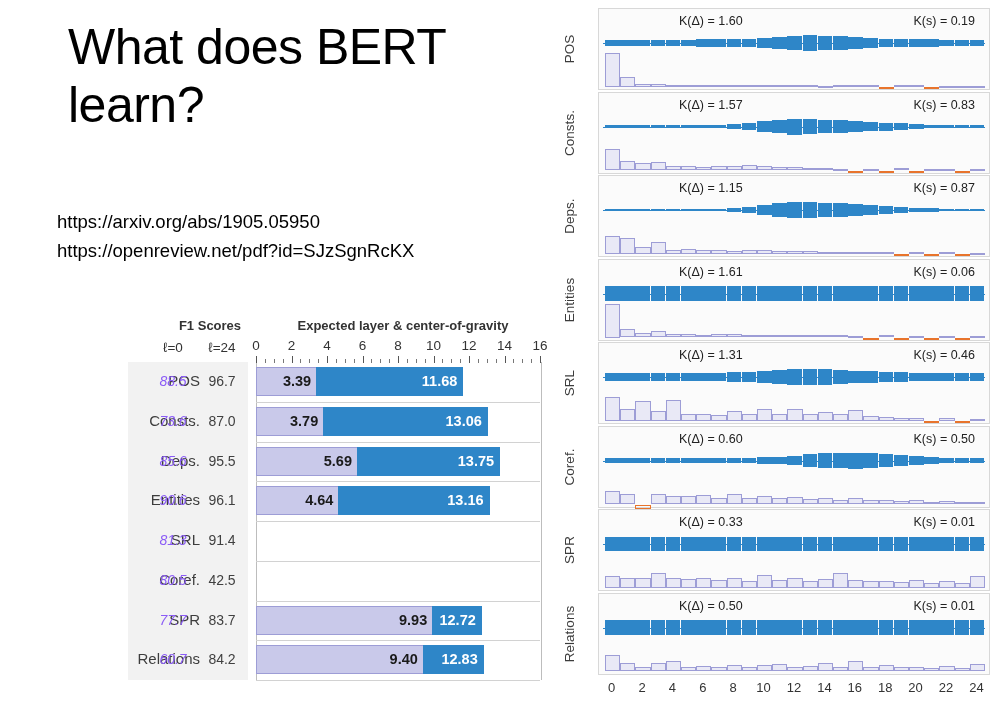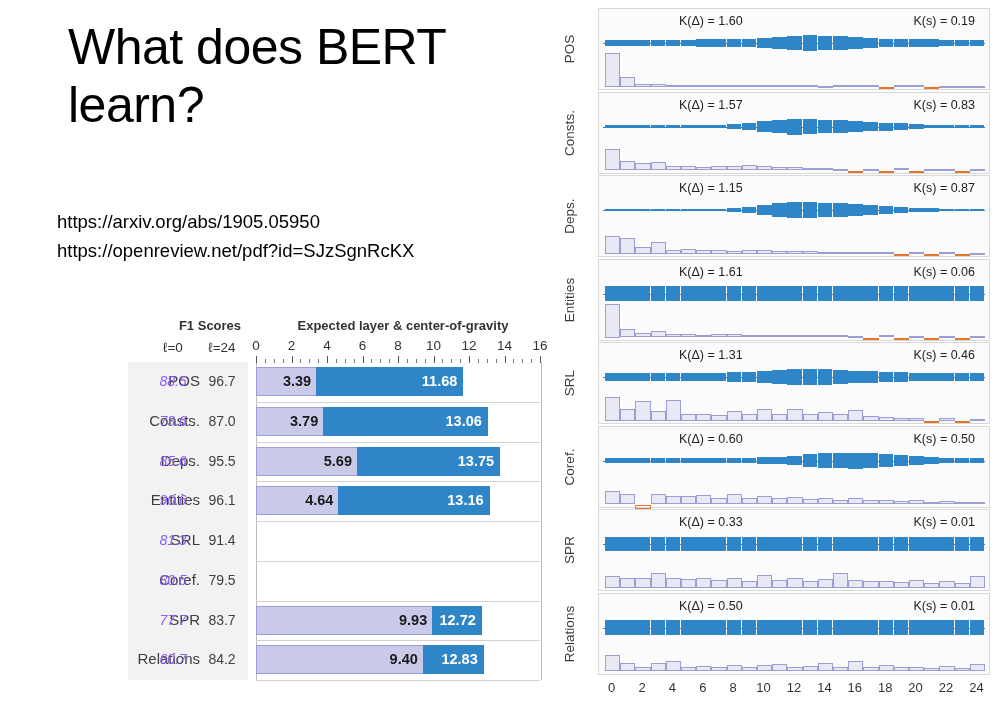--- a/index.html
+++ b/index.html
@@ -410,21 +410,21 @@
         <div class="row-sep" style="top: 203px;"></div>
         <div class="row" style="top: 203px;">
           <div class="row-label">SRL</div>
           <div class="cell-l0">81.3</div>
           <div class="cell-l24">91.4</div>
         </div>
         <div class="row-sep" style="top: 242.75px;"></div>
         <div class="row" style="top: 242.75px;">
           <div class="row-label">Coref.</div>
           <div class="cell-l0">80.5</div>
-          <div class="cell-l24">79.5</div>
+          <div class="cell-l24">42.5</div>
         </div>
         <div class="row-sep" style="top: 282.5px;"></div>
         <div class="row" style="top: 282.5px;">
           <div class="row-label">SPR</div>
           <div class="cell-l0">77.7</div>
           <div class="cell-l24">83.7</div>
           <div class="bar-track">
             <div class="bar-light" style="width: 225.78px;"></div>
             <div class="bar-dark" style="left: 176.257px; width: 49.5225px;"></div>
             <div class="bar-val-dark" style="left: 176.257px;">9.93</div>

